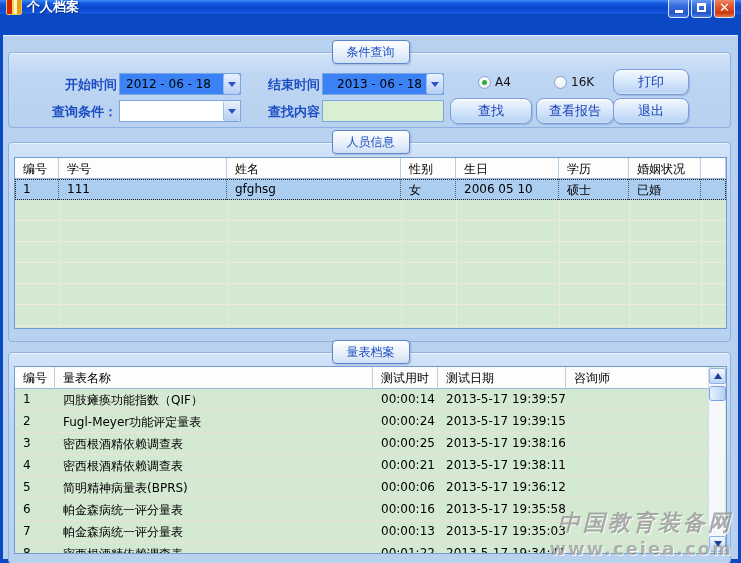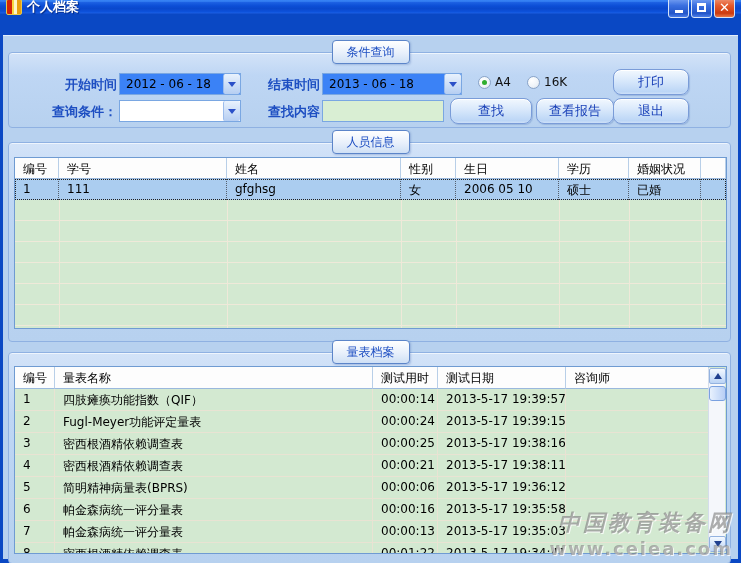--- a/index.html
+++ b/index.html
@@ -137,34 +137,34 @@
 
     <div class="flabel" style="left:62px; top:40px;">开始时间：</div>
     <div class="combo green" style="left:116px; top:37px; width:122px;">
       <span class="cval">2012 - 06 - 18</span>
       <span class="drop">
           <span class="arr"></span>
         </span>
     </div>
 
     <div class="flabel" style="left:265px; top:40px;">结束时间：</div>
-    <div class="combo green" style="left:319px; top:37px; width:140px;">
+    <div class="combo green" style="left:319px; top:37px; width:122px;text-align:right;">
       <span class="cval">2013 - 06 - 18</span>
       <span class="drop">
           <span class="arr"></span>
         </span>
     </div>
 
     <div class="radio" style="left:475px; top:39px;">
       <span class="rdot">
           <span class="on"></span>
         </span>
       <span>A4</span>
     </div>
-    <div class="radio" style="left:524px; top:39px;">
+    <div class="radio" style="left:551px; top:39px;">
       <span class="rdot"></span>
       <span>16K</span>
     </div>
 
     <button class="xpbtn" style="left:610px; top:33px; width:76px;">打印</button>
 
     <div class="flabel" style="left:49px; top:67px;">查询条件：</div>
     <div class="combo" style="left:116px; top:64px; width:122px;">
       <span class="cval"></span>
       <span class="drop">

